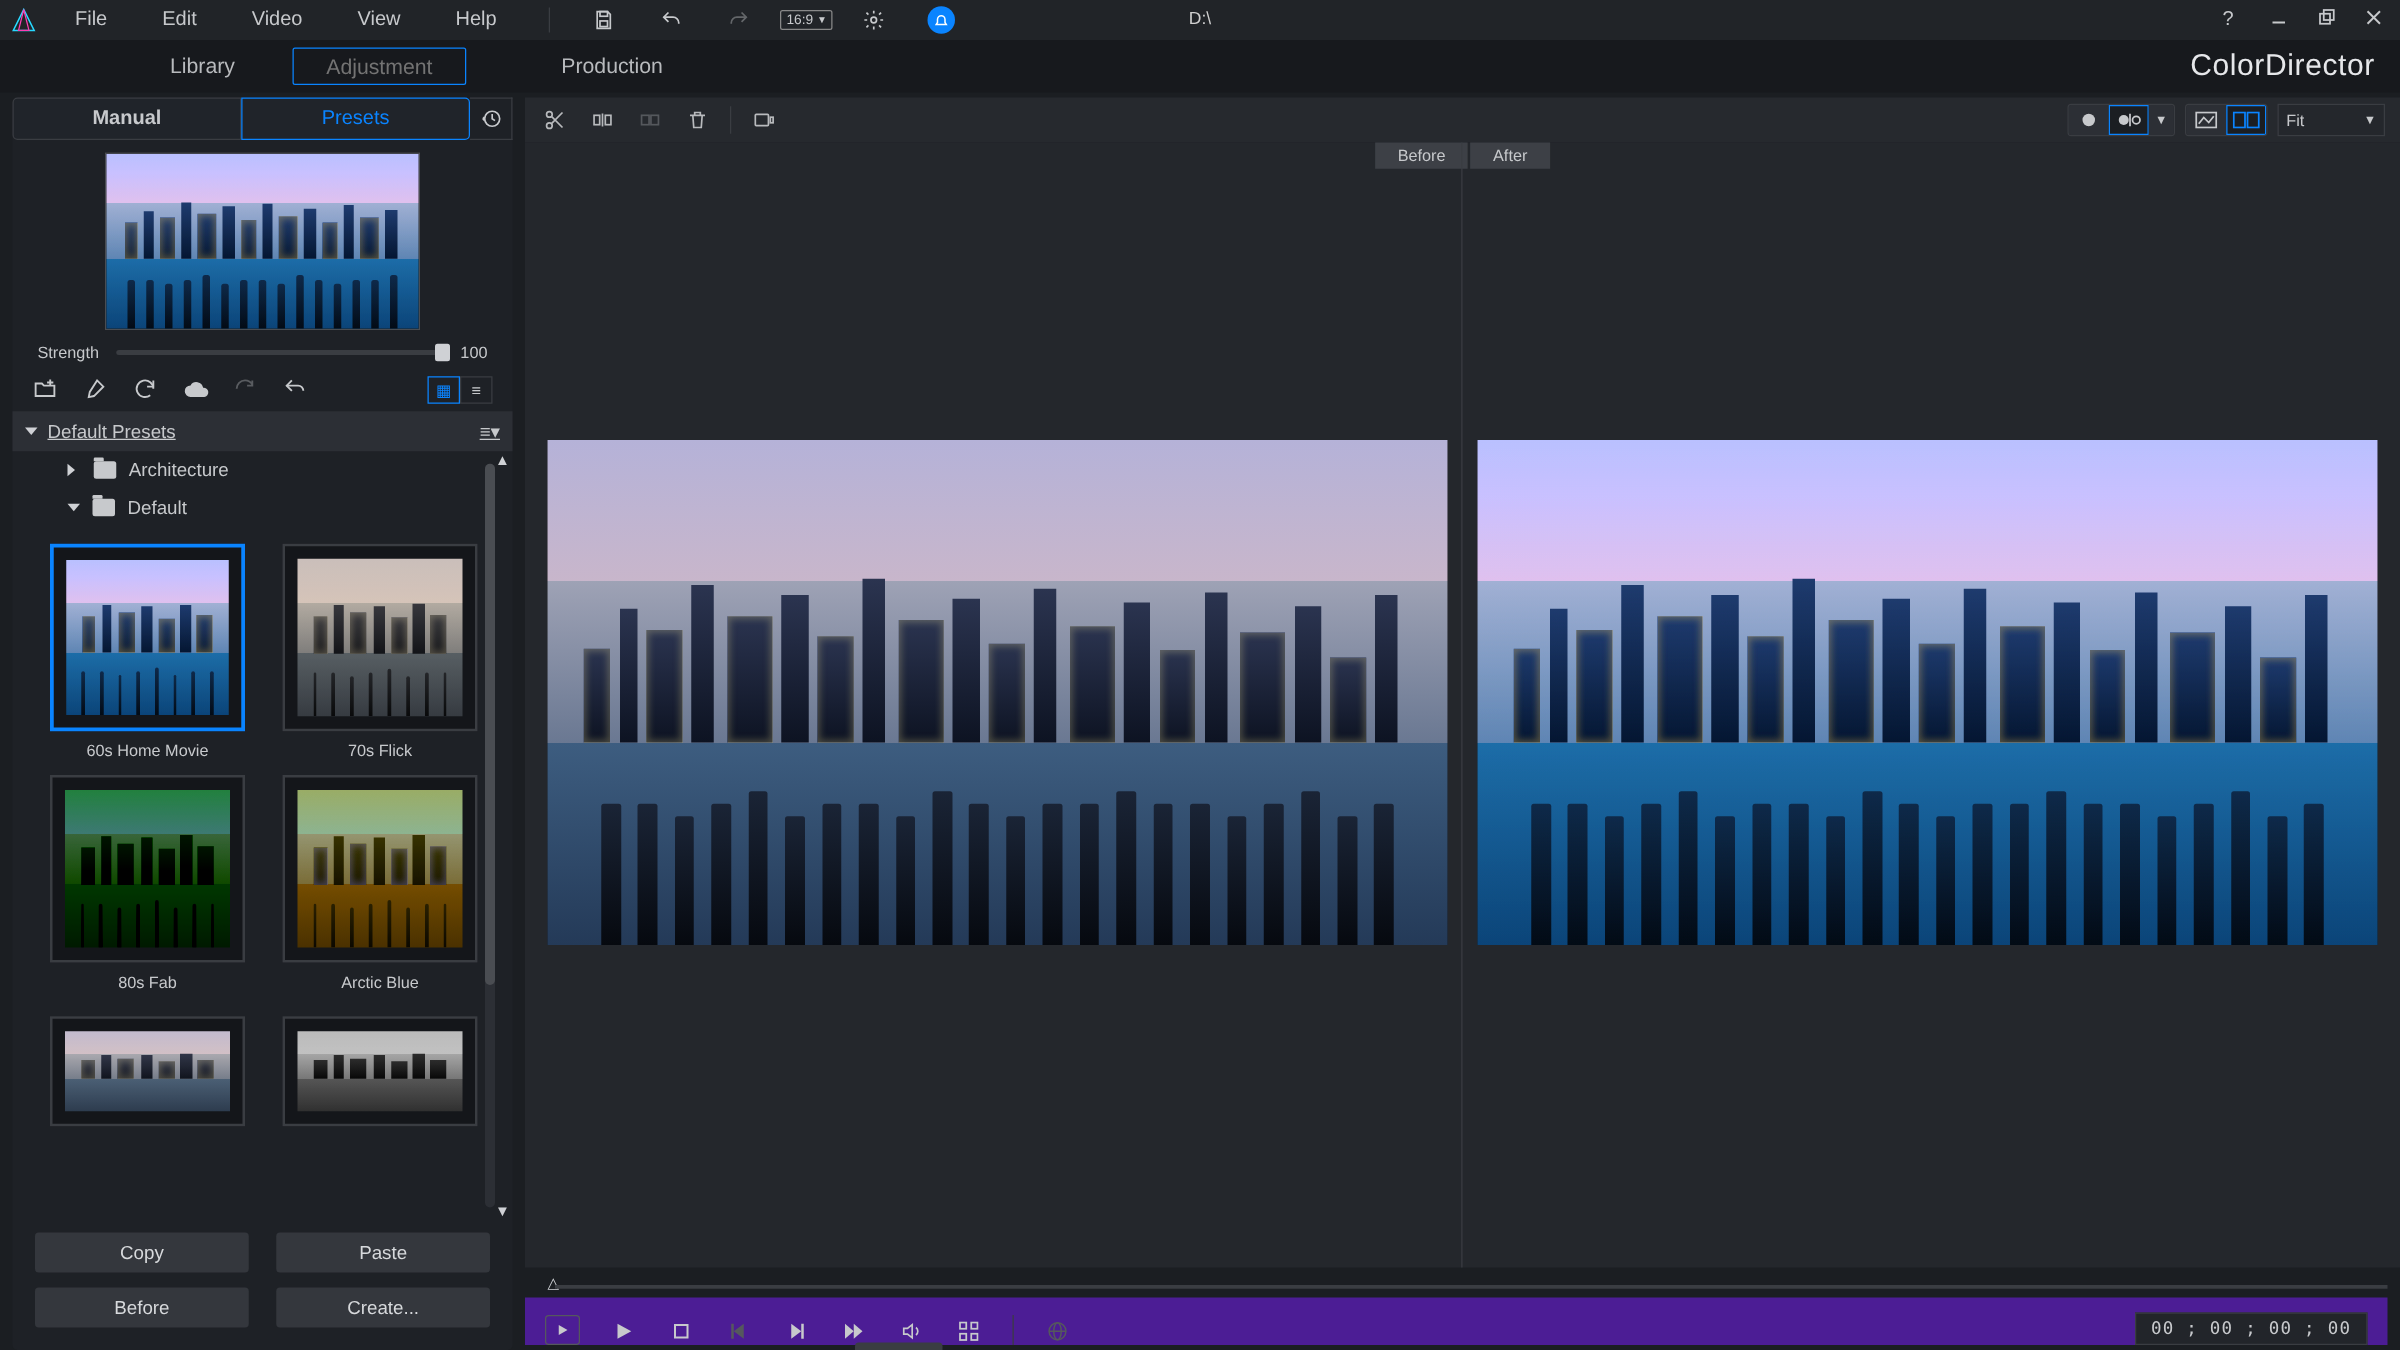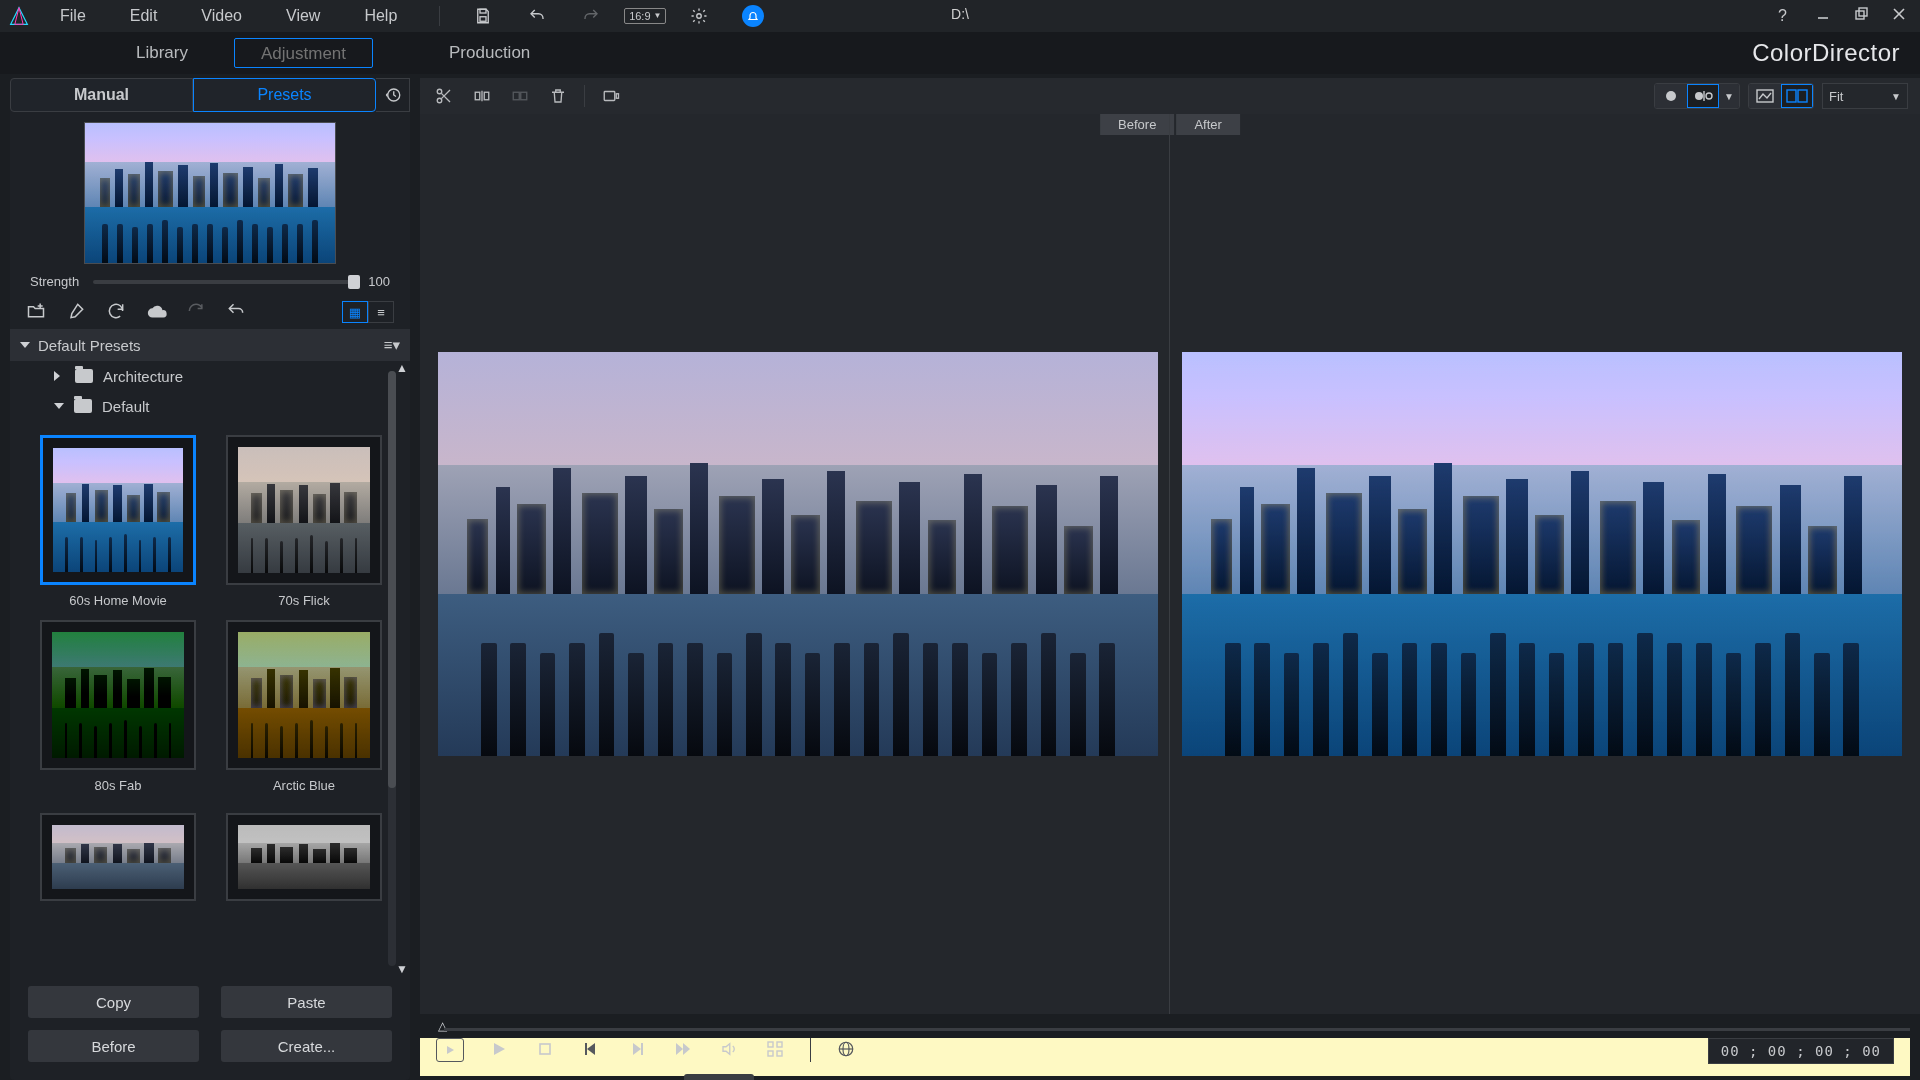--- a/index.html
+++ b/index.html
@@ -37,21 +37,21 @@
   .previewbox { margin:10px auto 6px; width:252px; height:142px; border:1px solid #4a4d52; background:#111; position:relative; overflow:hidden;}
   .strength-row { display:flex; align-items:center; padding:4px 20px 6px; gap:14px; font-size:13px;}
   .slider { flex:1; height:4px; background:#3a3d42; border-radius:2px; position:relative; }
   .slider .thumb { position:absolute; top:-5px; width:12px; height:14px; background:#cfd1d5; border-radius:2px; }
   .actionicons { display:flex; padding:6px 16px; gap:18px; align-items:center;}
   .actionicons .ico { width:22px; height:22px; color:#c7c9cc; cursor:pointer;}
   .viewtoggle { margin-left:auto; display:flex;}
   .viewtoggle div { width:26px; height:22px; border:1px solid #3a3d42; display:flex; justify-content:center; align-items:center; font-size:13px;}
   .viewtoggle div.on { border-color:#0a84ff; color:#0a84ff;}
 
-  .presetheader { background:#2c2f35; height:32px; display:flex; align-items:center; padding:0 10px; font-size:15px; gap:8px;}
+  .presetheader { background:#2c2f35; height:32px; display:flex; align-items:center; padding:0 10px; font-size:15px; gap:8px;text-decoration:underline;}
   .presetheader .more { margin-left:auto; }
 
   .treearea { position:relative; flex:1; overflow:hidden; }
   .rightedge-arrows { position:absolute; right:2px; width:12px; color:#cfd1d5; font-size:12px;}
   .scroller { position:absolute; right:14px; top:10px; bottom:10px; width:8px; background:#2c2f35; border-radius:4px;}
   .scroller .bar { position:absolute; left:0; right:0; top:0; height:70%; background:#4a4d52; border-radius:4px;}
 
   .treerow { display:flex; align-items:center; height:30px; padding-left:22px; gap:10px; font-size:15px; cursor:pointer;}
   .treerow.sub { padding-left:44px;}
   .tri { display:inline-block; width:0;height:0; border-left:5px solid transparent; border-right:5px solid transparent; }
@@ -108,21 +108,21 @@
   .city.v70s{ filter:sepia(0.5) saturate(0.8) brightness(0.95);}
   .city.v80s{ filter:hue-rotate(240deg) saturate(3) brightness(0.6) contrast(1.3);}
   .city.varctic{ filter:hue-rotate(190deg) saturate(2) brightness(0.9);}
   .city.vbw{ filter:grayscale(1) contrast(1.1);}
   .city.vbb{ filter:sepia(0.2) saturate(0.9);}
 
   
   .timeline { position:absolute; left:420px; right:10px; bottom:44px; height:18px; }
   .timeline .track { position:absolute; left:24px; right:0; top:10px; height:3px; background:#3a3d42;}
   .timeline .mark { position:absolute; left:18px; top:1px; color:#cfd1d5; font-size:12px;}
-  .transport { position:absolute; left:420px; right:10px; bottom:4px; height:38px; background:#fef9c3; display:flex; align-items:flex-start; padding:0 16px; gap:24px;}
+  .transport { position:absolute; left:420px; right:10px; bottom:4px; height:38px; background:#4c1d95; display:flex; align-items:flex-end; padding:0 16px; gap:24px;}
   .transport .ico { width:22px; height:22px; color:#c7c9cc; cursor:pointer; display:flex; justify-content:center; align-items:center;}
   .transport .ico.boxed { border:1px solid #55585d; border-radius:3px; width:28px; height:24px;}
   .transport .ico.dis { color:#4a4d52; cursor:default;}
   .transport .sep { width:1px; height:24px; background:#3a3d42;}
   .tc { position:absolute; right:16px; border:1px solid #3a3d42; padding:4px 12px; font-size:14px; font-family:monospace; letter-spacing:1px; background:#22252a;}
 
   .dragtab { position:absolute; left:684px; bottom:0; width:70px; height:6px; background:#3a3d42; border-radius:3px 3px 0 0;}
 
   svg { display:block; }
 </style>

